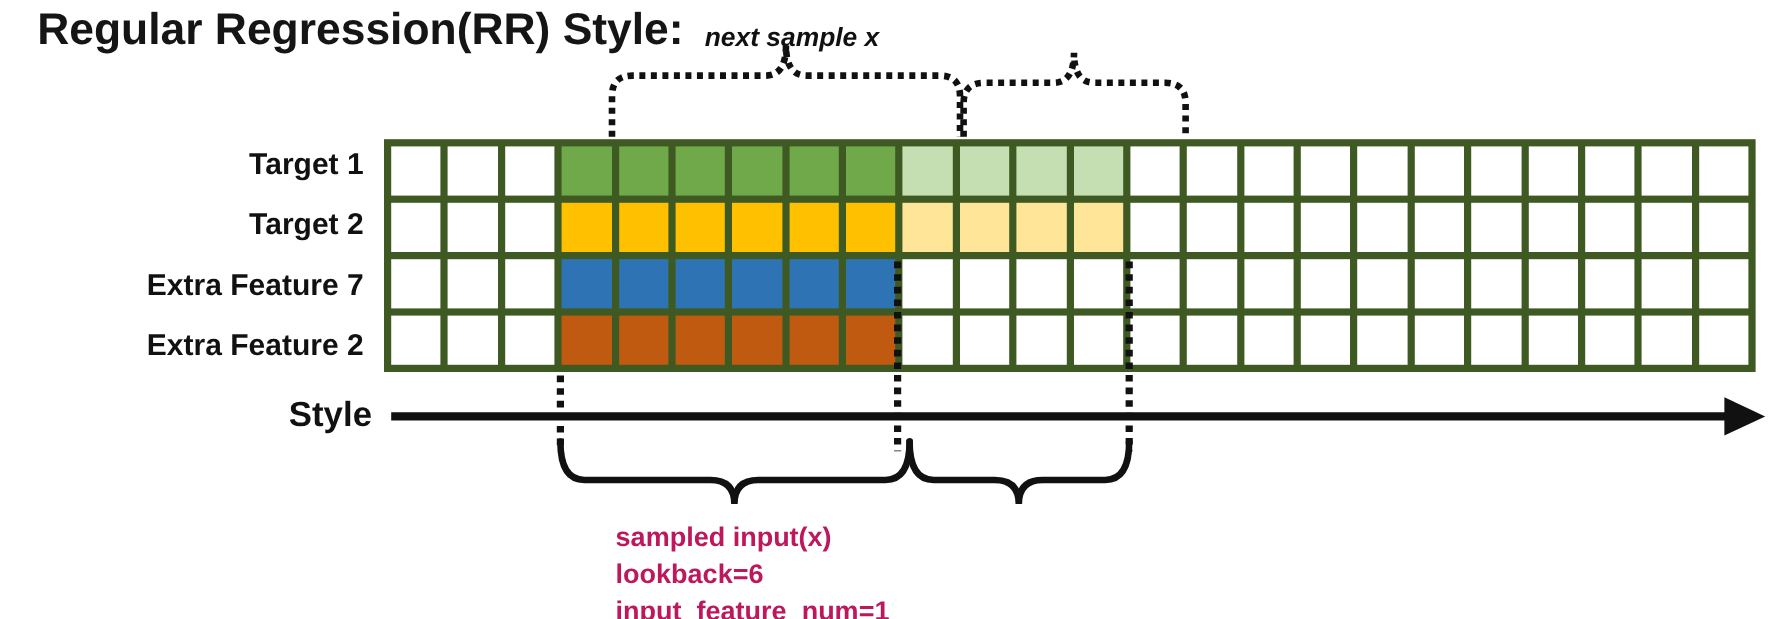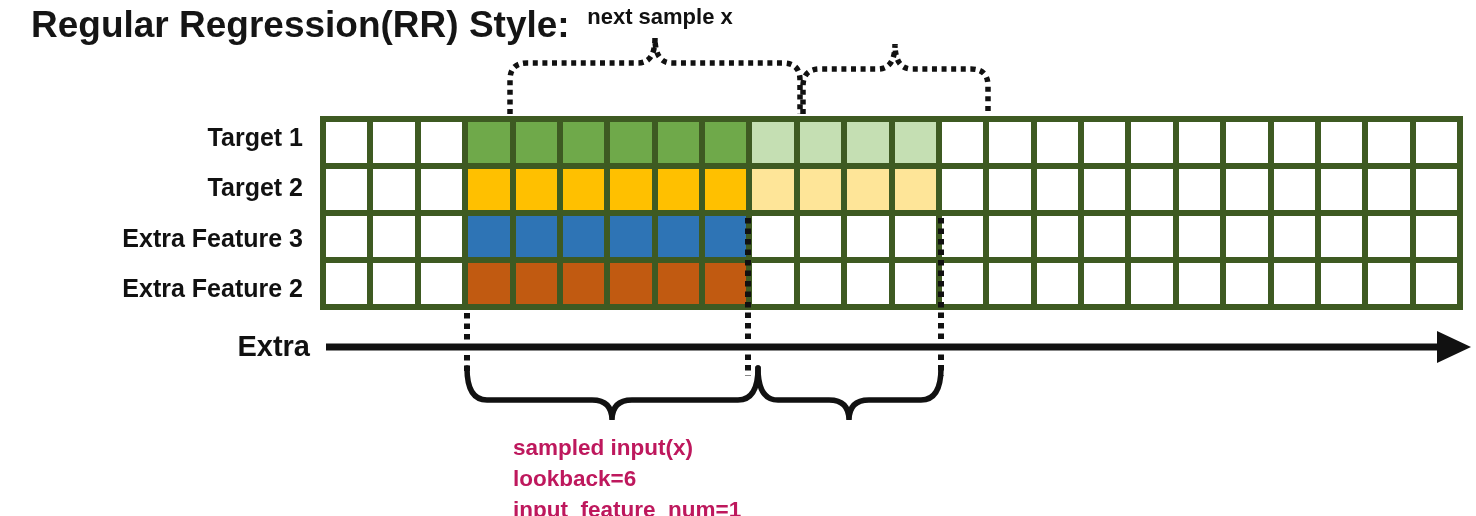--- a/index.html
+++ b/index.html
@@ -6,22 +6,22 @@
   .canvas{
     position:relative;width:1476px;height:516px;background:#ffffff;overflow:hidden;
     font-family:"Liberation Sans", sans-serif;color:#111;
   }
   .title{
     position:absolute;left:19px;top:4px;font-size:37px;font-weight:700;color:#151515;
     white-space:nowrap;
     margin-left:12px;
   }
   .next-label{
-    position:absolute;top:4px;transform:translateX(-50%);
-    font-size:22px;font-weight:700;color:#111;white-space:nowrap;
+    position:absolute;top:18px;transform:translateX(-50%);
+    font-size:22px;font-style:italic;font-weight:700;color:#111;white-space:nowrap;
   }
   .next-x{left:660px;}
   .next-y{left:898px;}
   .row-labels{
     position:absolute;left:0;top:116px;width:312px;height:194px;
     display:grid;grid-template-rows:repeat(4,1fr);row-gap:20px;padding:6px 0;box-sizing:border-box;
   }
   .row-label{
     display:flex;align-items:center;justify-content:flex-end;
     font-size:25px;font-weight:700;padding-right:9px;white-space:nowrap;color:#111;
@@ -50,21 +50,21 @@
 
 <div class="canvas">
 
   <div class="title">Regular Regression(RR) Style:</div>
 
   <div class="next-label next-x">next sample x</div>
 
   <div class="row-labels">
     <div class="row-label">Target 1</div>
     <div class="row-label">Target 2</div>
-    <div class="row-label">Extra Feature 3</div>
+    <div class="row-label">Extra Feature 7</div>
     <div class="row-label">Extra Feature 2</div>
   </div>
 
   <div class="grid" id="grid" style="background: rgb(62, 90, 34);">
       <div class="cell" style="background: rgb(255, 255, 255);"></div>
       <div class="cell" style="background: rgb(255, 255, 255);"></div>
       <div class="cell" style="background: rgb(255, 255, 255);"></div>
       <div class="cell" style="background: rgb(111, 169, 74);"></div>
       <div class="cell" style="background: rgb(111, 169, 74);"></div>
       <div class="cell" style="background: rgb(111, 169, 74);"></div>
@@ -153,21 +153,21 @@
       <div class="cell" style="background: rgb(255, 255, 255);"></div>
       <div class="cell" style="background: rgb(255, 255, 255);"></div>
       <div class="cell" style="background: rgb(255, 255, 255);"></div>
       <div class="cell" style="background: rgb(255, 255, 255);"></div>
       <div class="cell" style="background: rgb(255, 255, 255);"></div>
       <div class="cell" style="background: rgb(255, 255, 255);"></div>
       <div class="cell" style="background: rgb(255, 255, 255);"></div>
       <div class="cell" style="background: rgb(255, 255, 255);"></div>
     </div>
 
-  <div class="time-label">Extra</div>
+  <div class="time-label">Style</div>
 
   <svg class="overlay" viewBox="0 0 1476 516" xmlns="http://www.w3.org/2000/svg">
 
     <path d="M 510 114 V 80 Q 510 63 527 63 H 638 Q 655 63 655 38 Q 655 63 672 63 H 783 Q 800 63 800 80 V 114" fill="none" stroke="#111" stroke-width="5.5" stroke-dasharray="5 4.6"></path>
 
     <path d="M 803 114 V 86 Q 803 69 820 69 H 878 Q 895 69 895 44 Q 895 69 912 69 H 971 Q 988 69 988 86 V 114" fill="none" stroke="#111" stroke-width="5.5" stroke-dasharray="5 4.6"></path>
 
     <path d="M 467 313 V 376" fill="none" stroke="#111" stroke-width="6" stroke-dasharray="5.5 5"></path>
     <path d="M 748 218 V 376" fill="none" stroke="#111" stroke-width="6" stroke-dasharray="5.5 5"></path>
     <path d="M 941 218 V 376" fill="none" stroke="#111" stroke-width="6" stroke-dasharray="5.5 5"></path>

